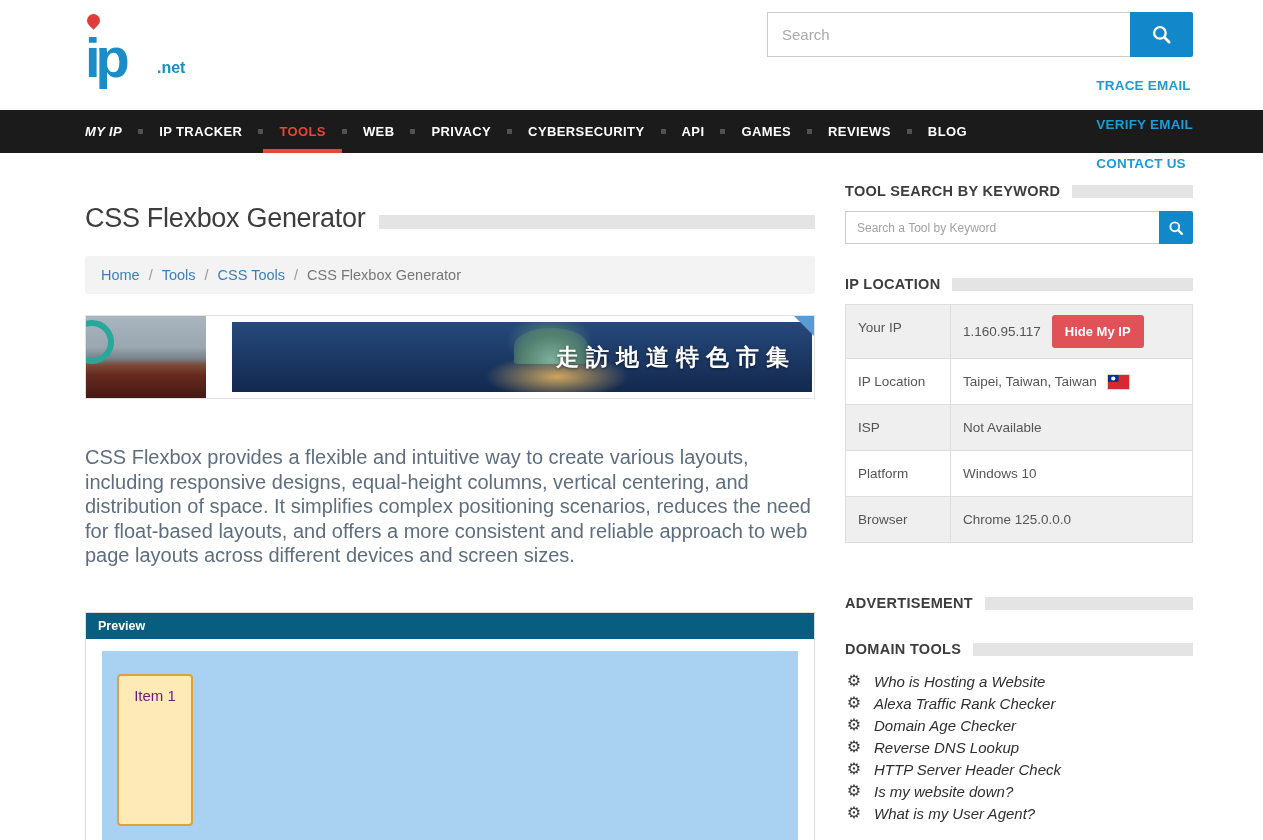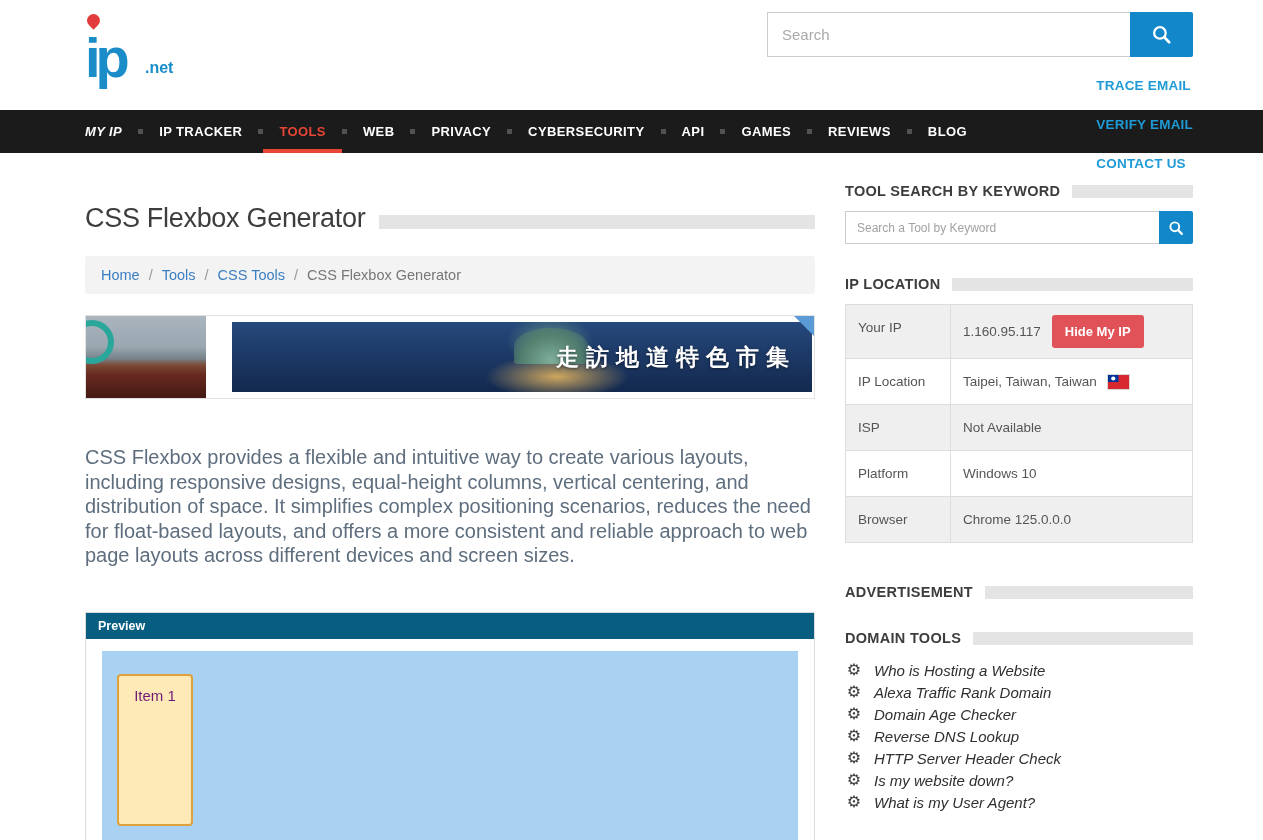--- a/index.html
+++ b/index.html
@@ -9,21 +9,21 @@
     font-family:"Liberation Sans", sans-serif;
     color:#444;
   }
 
   
   .site-header {
     height:110px; padding:0 70px 0 85px;
     display:flex; justify-content:space-between; align-items:flex-start;
     background:#fff;
   }
-  .logo { display:flex; align-items:flex-end; text-decoration:none; margin-top:12px; }
+  .logo { display:flex; align-items:flex-end; text-decoration:none; margin-top:12px;gap:12px; }
   .logo-mark { position:relative; width:58px; height:66px; }
   .lm-text {
     position:absolute; bottom:-8px; left:0;
     font-size:56px; font-weight:bold; color:#1a8dc9;
     letter-spacing:-5px; line-height:1;
   }
   .pin {
     position:absolute; top:2px; left:2px; width:13px; height:13px;
     background:#e23b3b; border-radius:50% 50% 50% 0;
     transform:rotate(-45deg); z-index:2;
@@ -169,21 +169,21 @@
     flex:1; padding:10px 12px; font-size:13.5px; color:#555;
     display:flex; align-items:center; gap:11px;
   }
   .hide-ip-btn {
     background:#e15258; color:#fff; border:none; font-weight:bold;
     font-size:13px; padding:9px 13px; border-radius:3px; cursor:pointer;
     font-family:"Liberation Sans", sans-serif;
   }
   .flag { flex:0 0 auto; box-shadow:0 0 0 1px rgba(0,0,0,.15); }
 
-  .sect-adv { margin-top:41px; }
+  .sect-adv { margin-top:52px; }
   .sect-domain { margin-top:30px; }
   .dt-list { list-style:none; margin-top:13px; }
   .dt-item { display:flex; align-items:center; gap:11px; padding:2.5px 0; }
   .gear {
     width:18px; text-align:center; font-size:16px; color:#3c3c3c; line-height:1;
     font-family:"DejaVu Sans", sans-serif;
   }
   .dt-link { color:#2f2f2f; font-size:15px; text-decoration:none;font-style:italic; }
 </style>
 </head>
@@ -361,21 +361,21 @@
         <h2>DOMAIN TOOLS</h2>
         <div class="bar-fill"></div>
       </div>
       <ul class="dt-list">
         <li class="dt-item">
           <span class="gear">⚙</span>
           <a href="#" class="dt-link">Who is Hosting a Website</a>
         </li>
         <li class="dt-item">
           <span class="gear">⚙</span>
-          <a href="#" class="dt-link">Alexa Traffic Rank Domain</a>
+          <a href="#" class="dt-link">Alexa Traffic Rank Checker</a>
         </li>
         <li class="dt-item">
           <span class="gear">⚙</span>
           <a href="#" class="dt-link">Domain Age Checker</a>
         </li>
         <li class="dt-item">
           <span class="gear">⚙</span>
           <a href="#" class="dt-link">Reverse DNS Lookup</a>
         </li>
         <li class="dt-item">

